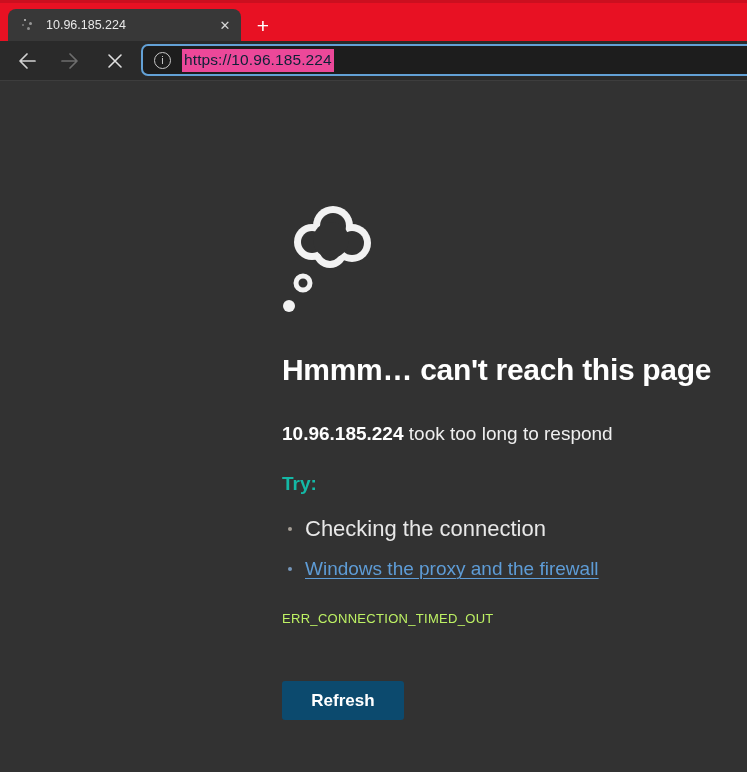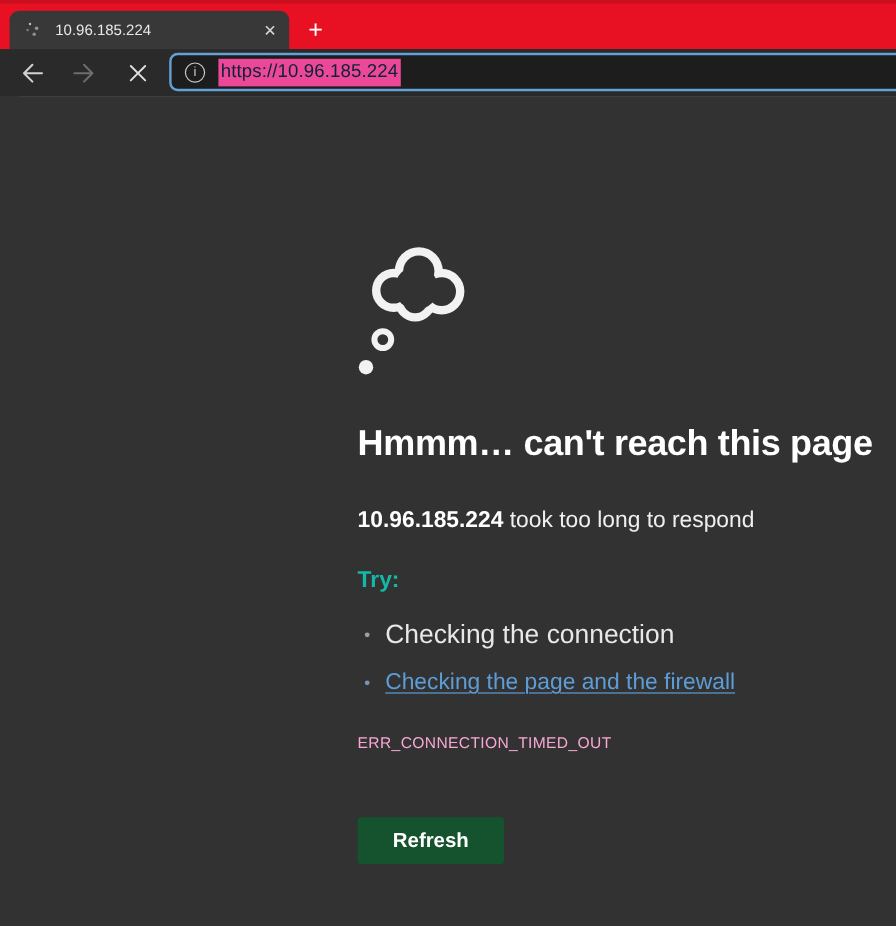--- a/index.html
+++ b/index.html
@@ -67,21 +67,21 @@
     display:flex;align-items:center;justify-content:center;
     font-size:11px;font-style:normal;line-height:1;cursor:pointer;
   }
   .url-text{
     margin-left:11px;font-size:15.5px;letter-spacing:.1px;
     background:#ec4899;color:#0e2137;padding:2.5px 2px;white-space:nowrap;
   }
   
   .content{
     position:absolute;top:80px;left:0;right:0;bottom:0;
-    background:#323232;border-top:1px solid #3d3d3d;margin-left:16px;
+    background:#323232;border-top:1px solid #3d3d3d;
   }
   .error-main{margin-left:282px;width:440px;}
   .cloud-art{display:block;position:relative;left:-4px;margin-top:115px;}
   .err-title{
     margin:36px 0 0;font-size:30px;font-weight:bold;color:#ffffff;
     letter-spacing:-.3px;white-space:nowrap;line-height:36px;
   }
   .err-sub{margin:33px 0 0;font-size:19px;color:#efefef;line-height:26px;}
   .err-sub b{color:#ffffff;}
   .try-label{margin:25px 0 0;font-size:19px;font-weight:bold;color:#14b8a6;line-height:23px;}
@@ -91,25 +91,25 @@
     flex:none;width:4px;height:4px;border-radius:50%;
     margin:0 0 0 6px;background:#a69f96;
   }
   li.is-link .bullet{background:#7596ba;}
   .li-text{margin-left:13px;font-size:22px;color:#e8e8e8;}
   .li-link{
     margin-left:13px;font-size:19px;color:#5e9cd6;cursor:pointer;
     text-decoration:underline;text-underline-offset:3px;text-decoration-thickness:1px;
   }
   .err-code{
-    margin:22px 0 0;font-size:13px;color:#f9a8d4;letter-spacing:.3px;line-height:16px;
+    margin:22px 0 0;font-size:13px;color:#bef264;letter-spacing:.3px;line-height:16px;
   }
   .refresh-btn{
     margin-top:54px;width:122px;height:39px;border:none;border-radius:3px;
-    background:#14532d;color:#ffffff;font-size:17px;font-weight:bold;
+    background:#0c4a6e;color:#ffffff;font-size:17px;font-weight:bold;
     font-family:inherit;cursor:pointer;display:block;
   }
 </style>
 </head>
 <body>
 
 <div class="titlebar">
   <div class="titlebar-topedge"></div>
 
   <div class="tab">
@@ -178,21 +178,21 @@
 
     <p class="try-label">Try:</p>
 
     <ul class="try-list">
       <li>
         <span class="bullet"></span>
         <span class="li-text">Checking the connection</span>
       </li>
       <li class="is-link">
         <span class="bullet"></span>
-        <a class="li-link">Checking the page and the firewall</a>
+        <a class="li-link">Windows the proxy and the firewall</a>
       </li>
     </ul>
 
     <p class="err-code">ERR_CONNECTION_TIMED_OUT</p>
 
     <button class="refresh-btn">Refresh</button>
   </div>
 </div>
 
 </body></html>

